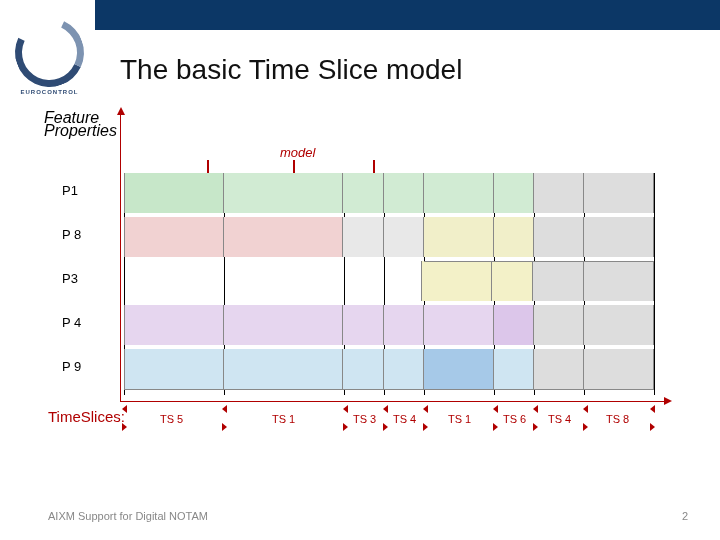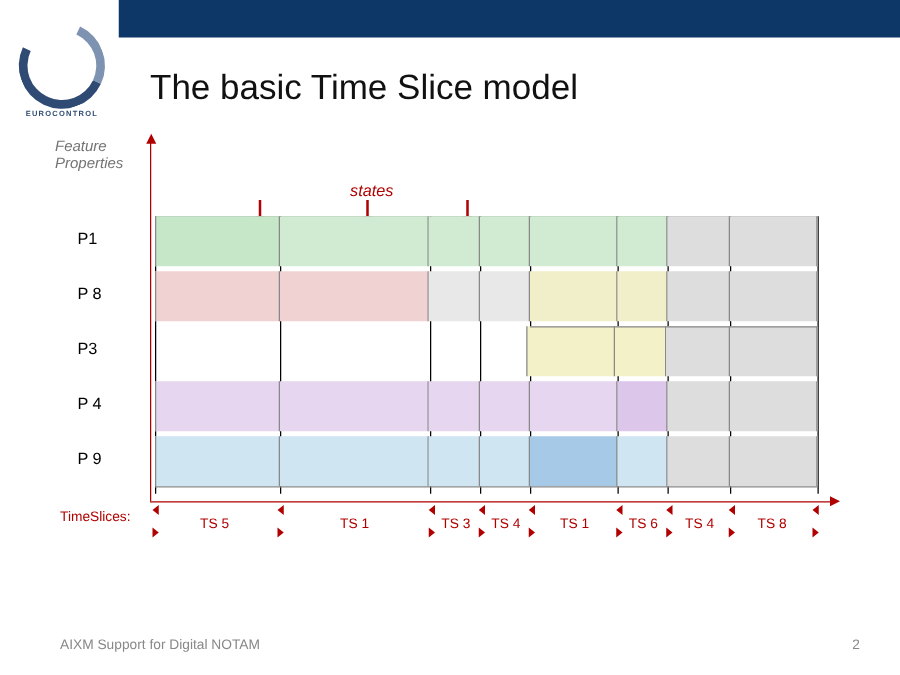--- a/index.html
+++ b/index.html
@@ -2,28 +2,28 @@
 <html><head>
 <meta charset="utf-8">
 <style>
   html,body{margin:0;padding:0;width:720px;height:540px;background:#fff;font-family:Arial,Helvetica,sans-serif;overflow:hidden}
   .topbar{height:30px;background:#0c3766;margin-left:95px}
   .logo{position:absolute;left:15px;top:18px}
   .logo-arc{width:55px;height:55px;border:7px solid #2f4b74;border-radius:50%;border-top-color:transparent;border-right-color:#7d93b1;transform:rotate(-20deg)}
   .logo-txt{font-size:6px;letter-spacing:1px;color:#2f4b74;text-align:center;margin-top:2px;font-weight:bold}
   .title{position:absolute;left:120px;top:54px;font-size:28px;color:#111}
   .diagram{position:absolute;left:50px;top:115px;width:620px;height:300px}
-  .yaxis-label{position:absolute;left:-6px;top:-4px;font-size:12px;font-style:italic;color:#737373;line-height:13px}
+  .yaxis-label{position:absolute;left:-6px;top:-4px;font-size:16px;font-style:italic;color:#000000;line-height:13px}
   .row-label{position:absolute;left:12px;font-size:13px;color:#000}
   .states-label{position:absolute;top:30px;font-size:13px;color:#b00000;font-style:italic}
   .yaxis{position:absolute;left:70px;top:-2px;width:0;height:288px;border-left:1px solid #b00000}
   .yaxis:before{content:'';position:absolute;left:-4px;top:-6px;border-left:4px solid transparent;border-right:4px solid transparent;border-bottom:8px solid #b00000}
   .xaxis{position:absolute;left:70px;top:286px;width:546px;height:0;border-top:1px solid #b00000}
   .xaxis:after{content:'';position:absolute;right:-6px;top:-5px;border-top:4px solid transparent;border-bottom:4px solid transparent;border-left:8px solid #b00000}
-  .xaxis-label{position:absolute;left:-2px;top:293px;font-size:11px;color:#b00000}
+  .xaxis-label{position:absolute;left:-2px;top:293px;font-size:15px;color:#b00000}
   .plot{position:absolute;left:74px;top:58px;width:530px;height:222px}
   .row{position:absolute;left:0;width:100%;height:40px;display:flex}
   .seg{height:100%;border-right:1px solid #888}
   .seg:first-child{border-left:1px solid #888}
   .vline{position:absolute;top:0;bottom:0;width:0;border-left:1.5px solid #000}
   .topborder{position:absolute;left:0;right:0;top:0;height:0;border-top:1px solid #888}
   .hline{position:absolute;left:0;right:0;height:0;border-top:1px solid #888}
   .arrow-down{position:absolute;width:0;height:0;border-left:4px solid transparent;border-right:4px solid transparent;border-top:9px solid #b00000}
   .arrow-down:before{content:'';position:absolute;left:-1px;top:-22px;width:2px;height:14px;background:#b00000}
   .ts-label{position:absolute;top:298px;font-size:11px;color:#b00000;white-space:nowrap}
@@ -48,21 +48,21 @@
 
 <div class="diagram">
 
   <div class="yaxis-label">
     <span>Feature</span><br><span>Properties</span>
   </div>
   <div class="yaxis"></div>
   <div class="xaxis"></div>
   <div class="xaxis-label">TimeSlices:</div>
 
-  <div class="states-label" style="left:230px">states</div>
+  <div class="states-label" style="left:230px">model</div>
   <div class="arrow-down" style="left:154px;top:58px"></div>
   <div class="arrow-down" style="left:240px;top:58px"></div>
   <div class="arrow-down" style="left:320px;top:58px"></div>
 
   <div class="row-label" style="top:68px">P1</div>
   <div class="row-label" style="top:112px">P 8</div>
   <div class="row-label" style="top:156px">P3</div>
   <div class="row-label" style="top:200px">P 4</div>
   <div class="row-label" style="top:244px">P 9</div>
 

